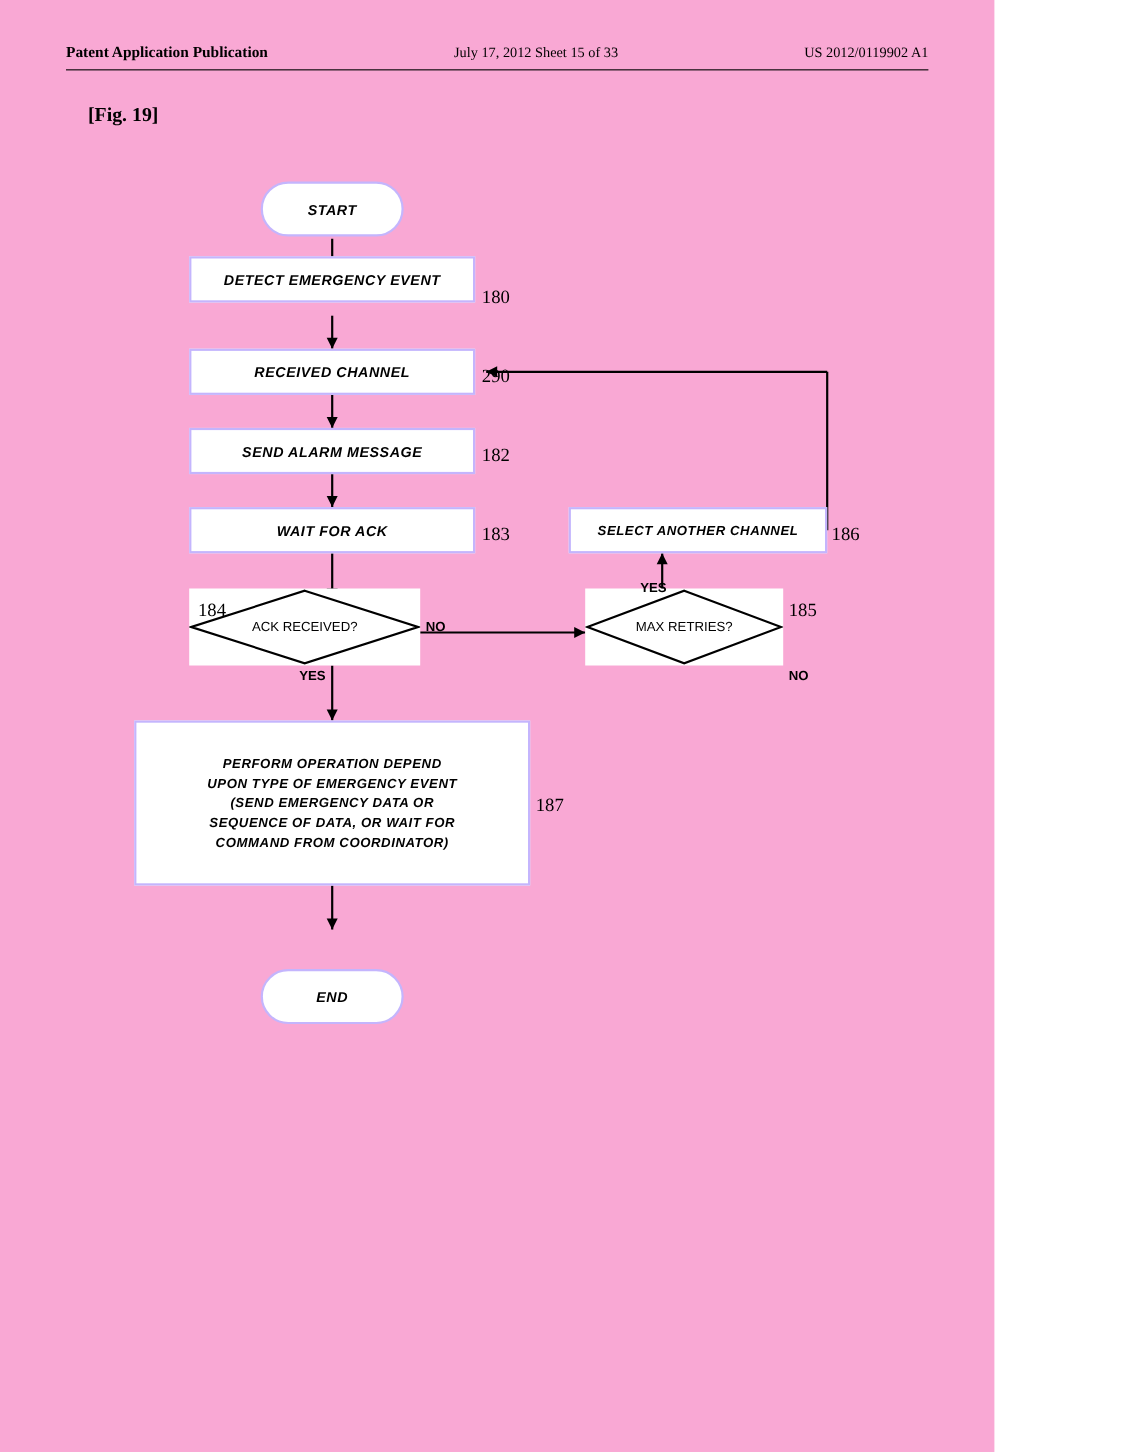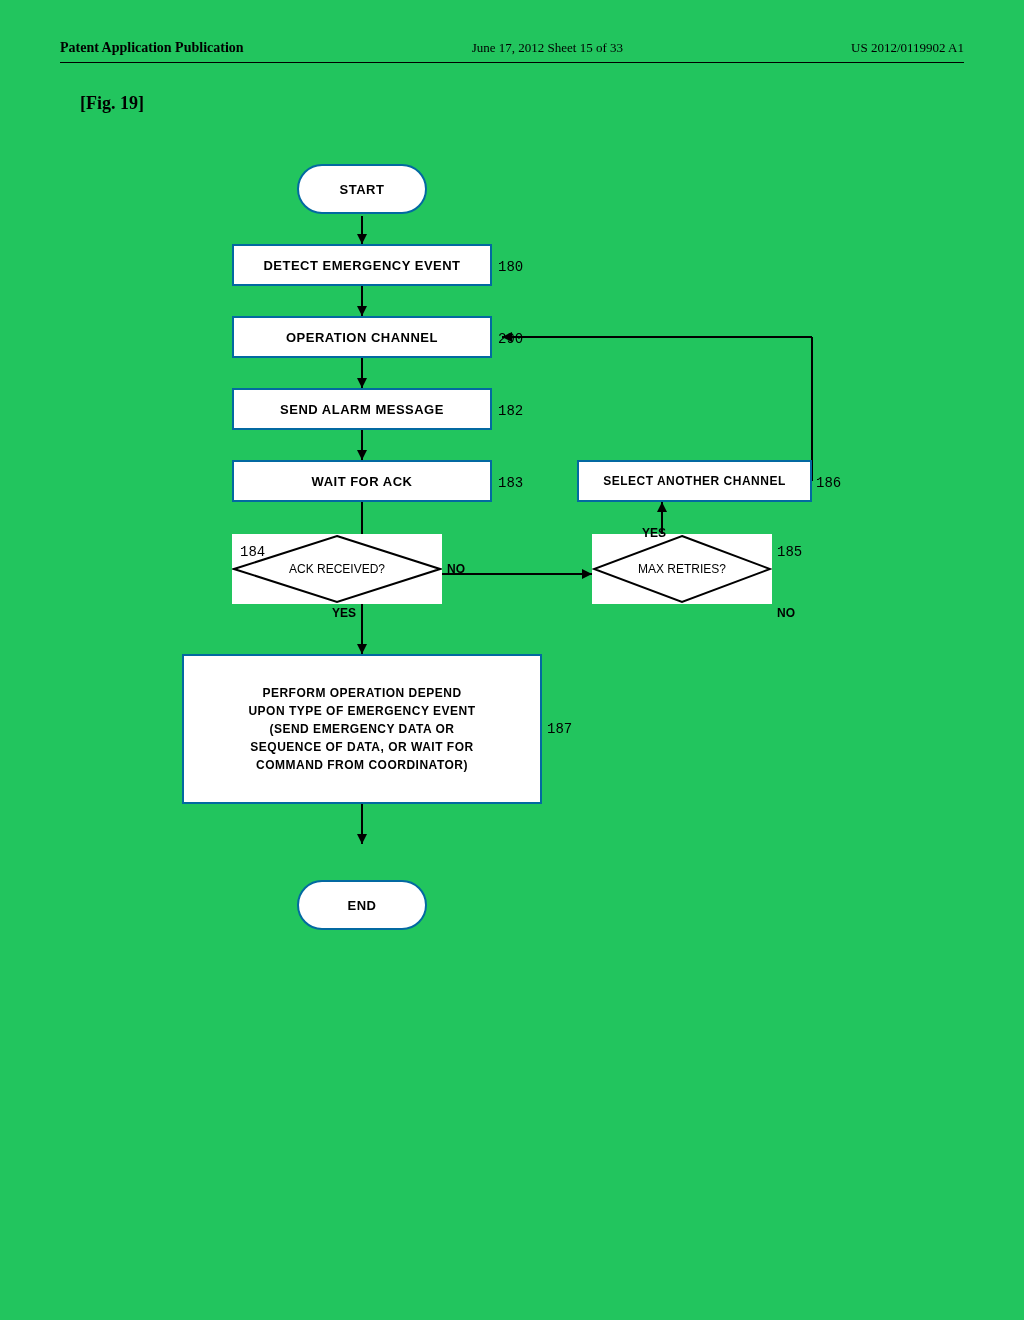--- a/index.html
+++ b/index.html
@@ -5,23 +5,23 @@
     * { box-sizing: border-box; margin: 0; padding: 0; }
     body {
       background: #fff;
       font-family: 'Times New Roman', Times, serif;
       width: 1024px;
       min-height: 1320px;
       position: relative;
       overflow-x: hidden;
     }
     .page {
-      width: 1024px;
+      width: 904px;
       min-height: 1320px;
-      background: #22c55e;
+      background: #f9a8d4;
       padding: 40px 60px;
       position: relative;
     }
     .header {
       display: flex;
       justify-content: space-between;
       align-items: baseline;
       border-bottom: 1px solid #000;
       padding-bottom: 6px;
       margin-bottom: 30px;
@@ -43,30 +43,31 @@
     .diagram-container {
       position: relative;
       width: 760px;
       margin: 0 auto;
       height: 900px;
     }
 
     
     .fc-box {
       position: absolute;
-      border: 2px solid #0369a1;
+      border: 2px solid #c4b5fd;
       background: #fff;
       display: flex;
       align-items: center;
       justify-content: center;
       text-align: center;
       font-size: 13px;
       font-family: Arial, sans-serif;
       font-weight: bold;
       letter-spacing: 0.5px;
+      font-style: italic;
     }
     .fc-rounded {
       border-radius: 30px;
     }
     .fc-diamond {
       position: absolute;
       background: #fff;
       display: flex;
       align-items: center;
       justify-content: center;
@@ -89,22 +90,22 @@
       position: relative;
       z-index: 2;
       text-align: center;
       font-size: 12px;
       font-weight: normal;
       font-family: Arial, sans-serif;
     }
 
     .label-tag {
       position: absolute;
-      font-size: 14px;
-      font-family: Liberation Mono, monospace;
+      font-size: 17px;
+      font-family: Liberation Serif, serif;
     }
 
     
     .arrows-svg {
       position: absolute;
       top: 0; left: 0;
       width: 100%;
       height: 100%;
       pointer-events: none;
     }
@@ -115,21 +116,21 @@
       font-family: Arial, sans-serif;
       font-weight: bold;
     }
   </style>
 </head>
 <body>
 
 <div class="page">
   <div class="header">
     <span class="header-left">Patent Application Publication</span>
-    <span class="header-center">June 17, 2012  Sheet 15 of 33</span>
+    <span class="header-center">July 17, 2012  Sheet 15 of 33</span>
     <span class="header-right">US 2012/0119902 A1</span>
   </div>
 
   <div class="fig-label">[Fig. 19]</div>
 
   <div class="diagram-container">
 
     <svg class="arrows-svg">
 
       <line x1="230" y1="72" x2="230" y2="100" stroke="#000" stroke-width="2"></line>
@@ -161,27 +162,27 @@
       <polygon points="370,193 380,188 380,198" fill="#000"></polygon>
 
       <line x1="230" y1="660" x2="230" y2="700" stroke="#000" stroke-width="2"></line>
       <polygon points="230,700 225,690 235,690" fill="#000"></polygon>
     </svg>
 
     <div class="fc-box fc-rounded" style="left:165px; top:20px; width:130px; height:50px;">
       <span>START</span>
     </div>
 
-    <div class="fc-box" style="left:100px; top:100px; width:260px; height:42px;text-align:center;">
+    <div class="fc-box" style="left:100px; top:88px; width:260px; height:42px;text-align:center;">
       <span>DETECT EMERGENCY EVENT</span>
     </div>
     <span class="label-tag" style="left:366px; top:115px;">180</span>
 
     <div class="fc-box" style="left:100px; top:172px; width:260px; height:42px;">
-      <span>OPERATION CHANNEL</span>
+      <span>RECEIVED CHANNEL</span>
     </div>
     <span class="label-tag" style="left:366px; top:187px;">290</span>
 
     <div class="fc-box" style="left:100px; top:244px; width:260px; height:42px;">
       <span>SEND ALARM MESSAGE</span>
     </div>
     <span class="label-tag" style="left:366px; top:259px;">182</span>
 
     <div class="fc-box" style="left:100px; top:316px; width:260px; height:42px;">
       <span>WAIT FOR ACK</span>

